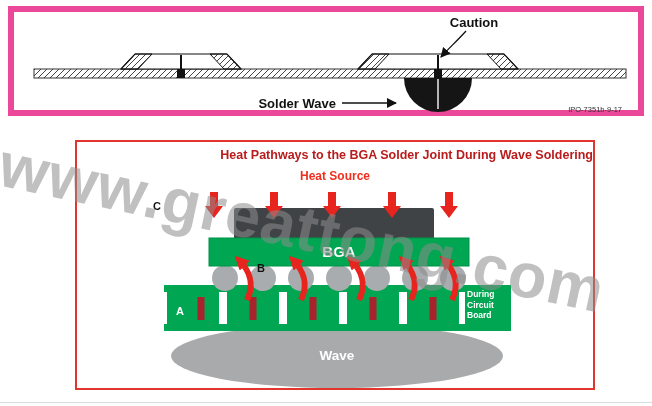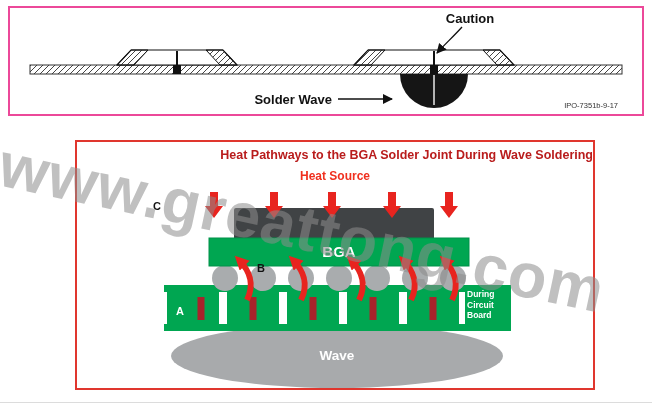--- a/index.html
+++ b/index.html
@@ -2,21 +2,21 @@
 <html><head>
 <meta charset="utf-8">
 <style>
   * { margin:0; padding:0; box-sizing:border-box; }
   html,body { background:#ffffff; }
   body { font-family:"Liberation Sans", sans-serif; }
   .canvas { position:relative; width:652px; height:406px; background:#ffffff; overflow:hidden; }
 
   
   .top-figure { position:absolute; left:8px; top:6px; width:636px; height:110px;
-                border:2px solid #ec4899; background:#ffffff; }
+                border:6px solid #ec4899; background:#ffffff; }
   .tf-svg { position:absolute; left:0; top:0; }
 
   
   .bottom-figure { position:absolute; left:75px; top:140px; width:520px; height:250px;
                    border:2px solid #e0362e; background:#ffffff; }
   .bf-svg { position:absolute; left:0; top:0; }
   .bf-title { position:absolute; left:16px; right:0; top:6px; text-align:right;
               font-size:12.5px; font-weight:bold; color:#b91c1c; }
   .bf-heat { position:absolute; left:0; right:0; top:27px; text-align:center;
              font-size:12px; font-weight:bold; color:#f0301f; }

